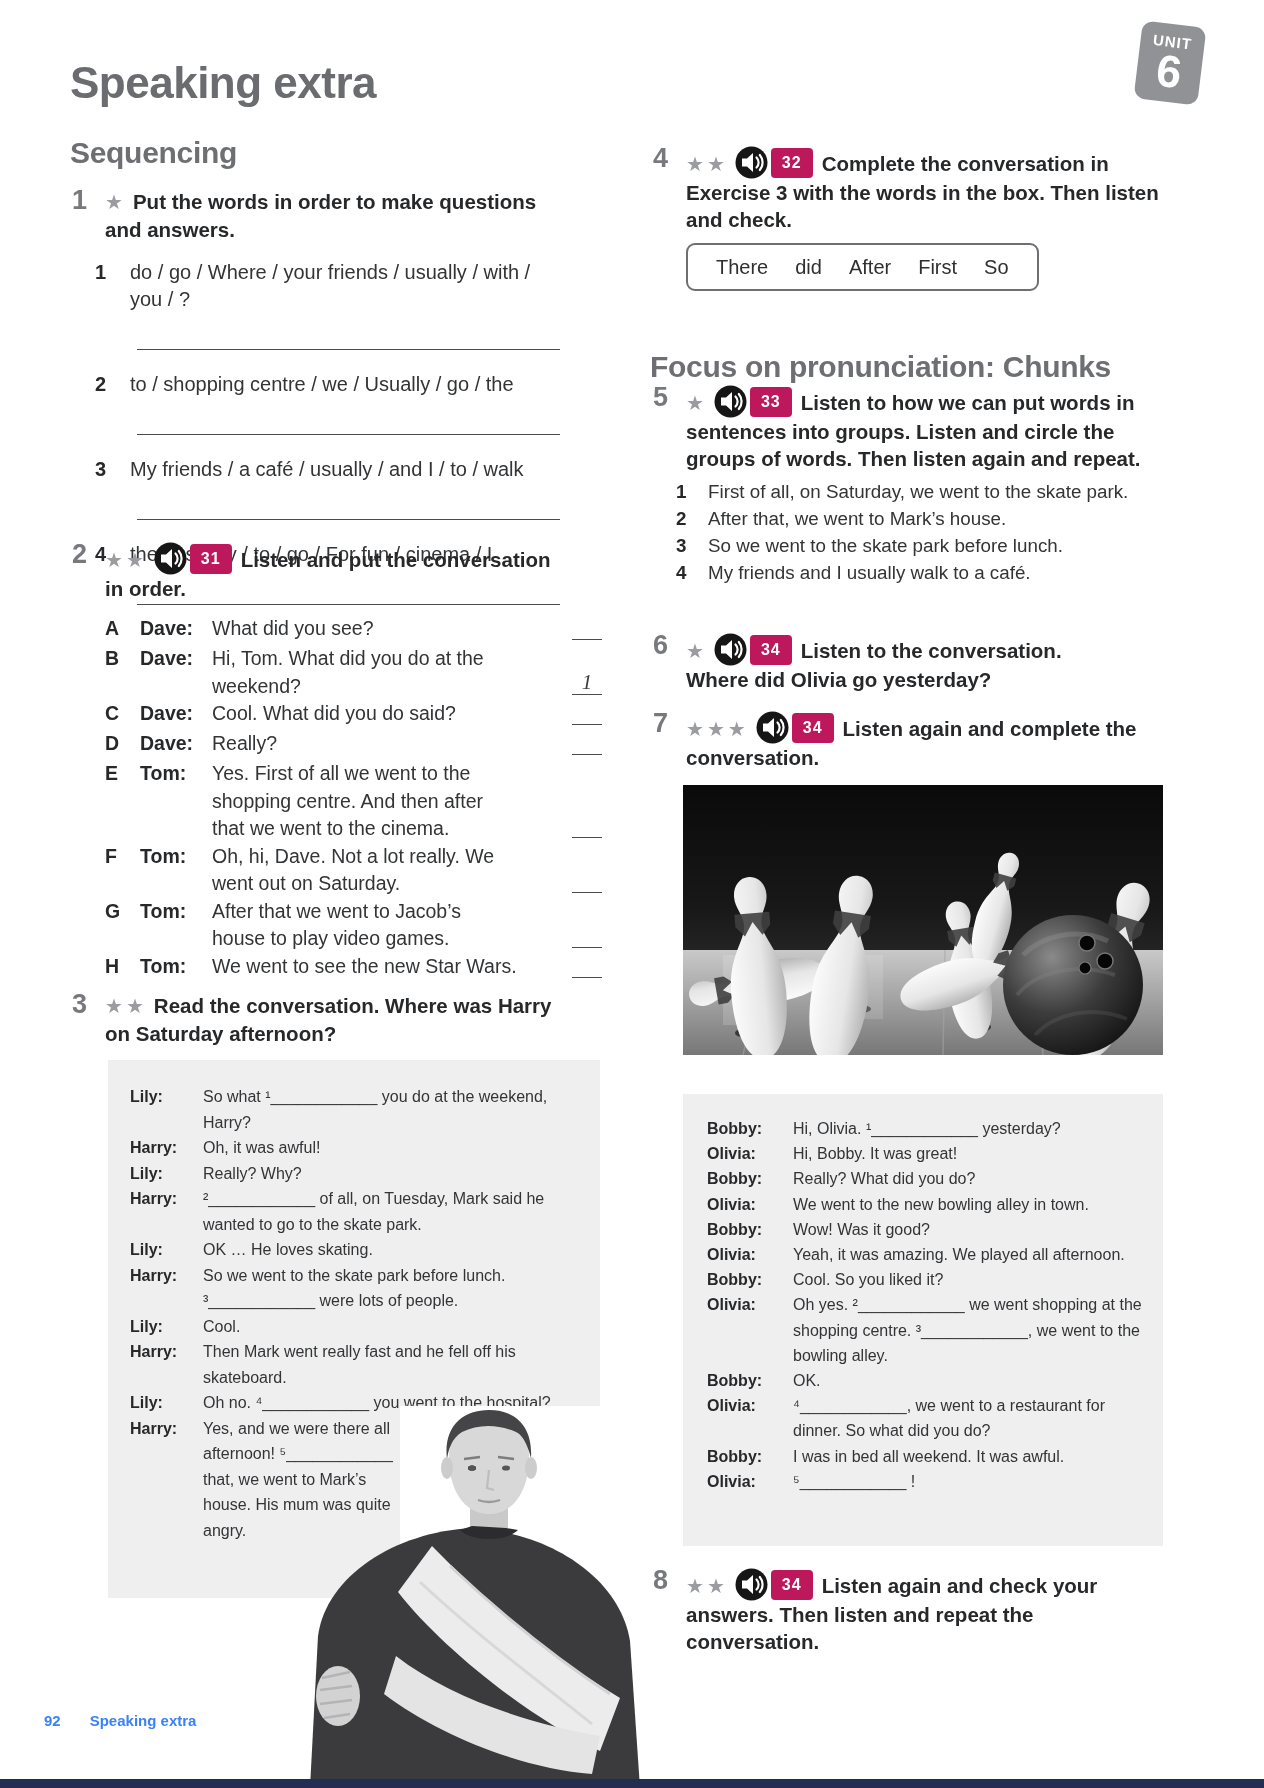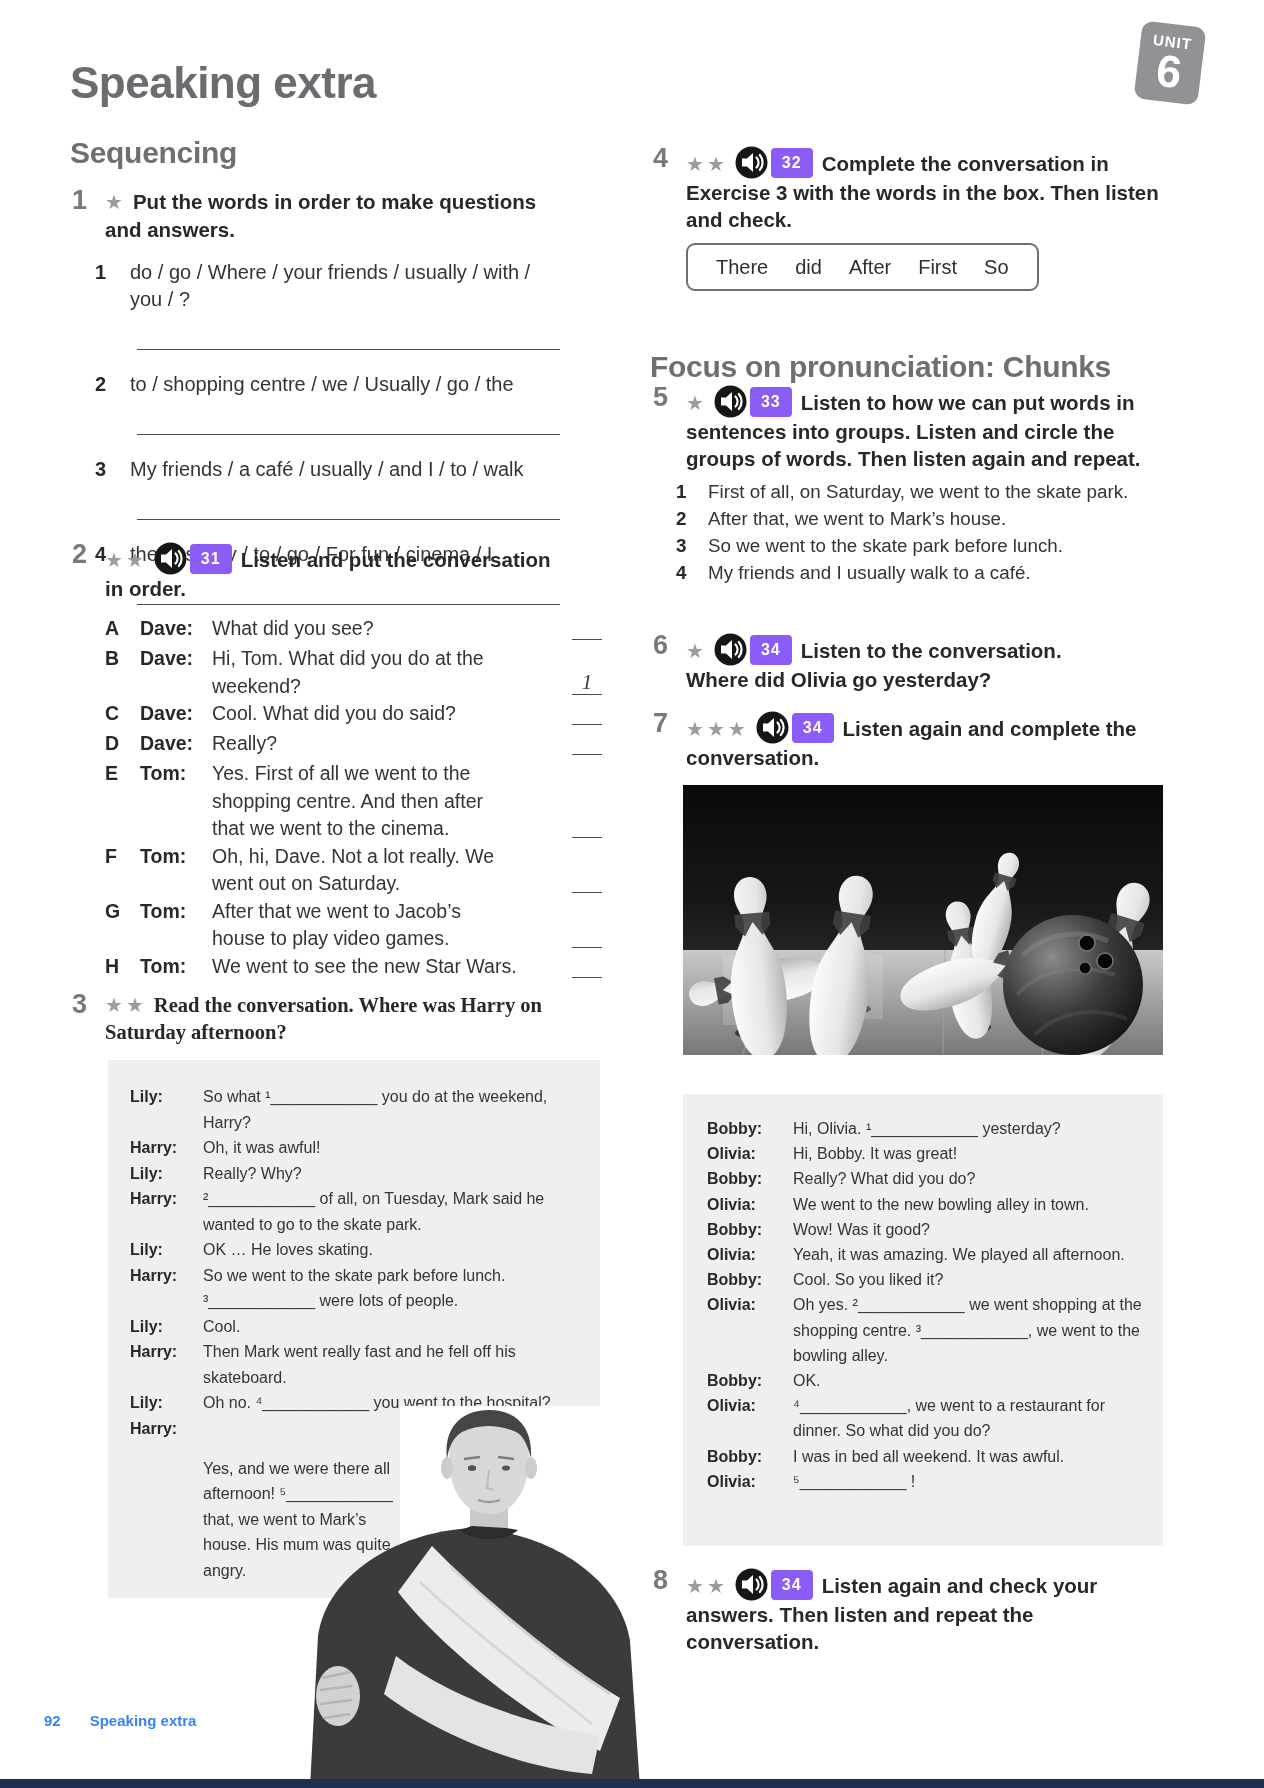--- a/index.html
+++ b/index.html
@@ -12,21 +12,21 @@
   #title{position:absolute; left:70px; top:58px; margin:0; font-size:44px; font-weight:bold; color:#6a6c6f; letter-spacing:-0.5px;}
   .section-heading{position:absolute; margin:0; font-size:30px; font-weight:bold; color:#6d6f72; letter-spacing:-0.3px;}
   #seq-heading{left:70px; top:136px;}
   #pron-heading{left:650px; top:350px;}
   
   .ex{position:absolute;}
   .ex .num{position:absolute; left:0; top:-3px; font-size:27px; font-weight:bold; color:#77797c;}
   .ex .content{margin-left:33px; font-size:20.5px; font-weight:bold; color:#27282a; line-height:27px;}
   .stars{color:#9a9ca0; font-size:20px; letter-spacing:3px; margin-right:7px; font-weight:normal; white-space:nowrap;}
   .audio-wrap{display:inline-block; vertical-align:-8px; margin-right:3px; line-height:0;}
-  .track{display:inline-block; background:#8b5cf6; color:#ffffff; font-size:16px; font-weight:bold;
+  .track{display:inline-block; background:#be185d; color:#ffffff; font-size:16px; font-weight:bold;
          padding:1px 11px 2px; border-radius:4px; vertical-align:3px; margin-right:9px; letter-spacing:1px;}
   
   .sub-items{margin-left:-10px; margin-top:16px; font-weight:normal;}
   .sub-item{display:grid; grid-template-columns:35px 435px; font-size:20px; color:#333436; line-height:27px;}
   .sub-num{font-weight:bold; color:#27282a;}
   .write-line{height:0; border-bottom:1.6px solid #4b4b4d; margin:36px 0 21px 42px; width:423px;}
   
   .conv-rows{margin-top:13px; font-weight:normal;}
   .conv-row{display:grid; grid-template-columns:35px 72px 306px 1fr; font-size:19.5px; line-height:27.5px; color:#333436;}
   .conv-letter,.conv-speaker{font-weight:bold; color:#27282a;}
@@ -34,21 +34,21 @@
   .ans-slot{align-self:end; justify-self:end; width:30px; border-bottom:1.6px solid #4b4b4d;
             text-align:center; margin-bottom:5px; height:24px; line-height:24px;
             font-family:"Liberation Serif", serif; font-style:italic; font-size:21px; color:#3d3d3f;}
   
   .grey-box{position:absolute; background:#efeff0;}
   .dlg{font-weight:normal;}
   .dlg-row{display:grid; font-size:16px; line-height:25.5px; color:#333436;}
   .dlg-speaker{font-weight:bold; color:#27282a;}
   #ex3-box{left:108px; top:1060px; width:492px; height:538px; padding:24px 0 0 22px; box-sizing:border-box;}
   #ex3-box .dlg-row{grid-template-columns:73px 365px;}
-  #ex3-box .narrow{max-width:190px;margin-top:40px;}
+  #ex3-box .narrow{max-width:190px;}
   #ex7-box{left:683px; top:1068px; width:480px; height:452px; padding:22px 0 0 24px; box-sizing:border-box;margin-top:26px;}
   #ex7-box .dlg-row{grid-template-columns:86px 356px; line-height:25.2px;}
   
   #word-box{position:absolute; left:686px; top:243px; height:44px; border:2px solid #6d6f72; border-radius:9px;
             display:inline-flex; align-items:center; gap:27px; padding:0 28px; font-size:20px; color:#2e2f31;}
   
   .photo{position:absolute; line-height:0;}
   #bowling-photo{left:683px; top:785px;}
   #boy-photo{left:300px; top:1406px;}
   
@@ -162,21 +162,21 @@
           <span class="conv-speaker">Tom:</span>
           <span class="conv-text"><span>We went to see the new </span><span class="it">Star Wars</span><span>.</span></span>
           <span class="ans-slot"></span>
         </div>
       </div>
     </div>
   </section>
 
   <section class="ex" id="ex3" style="left:72px; top:992px; width:500px;">
     <span class="num">3</span>
-    <div class="content" style="width:460px;font-family:Liberation Serif, serif;">
+    <div class="content" style="width:460px;">
       <span class="stars">★★</span><span>Read the conversation. Where was Harry on Saturday afternoon?</span>
     </div>
   </section>
 
   <div class="grey-box dlg" id="ex3-box">
     <div class="dlg-row">
         <span class="dlg-speaker">Lily:</span>
         <span class="dlg-text">So what ¹____________ you do at the weekend, Harry?</span>
       </div>
     <div class="dlg-row">

